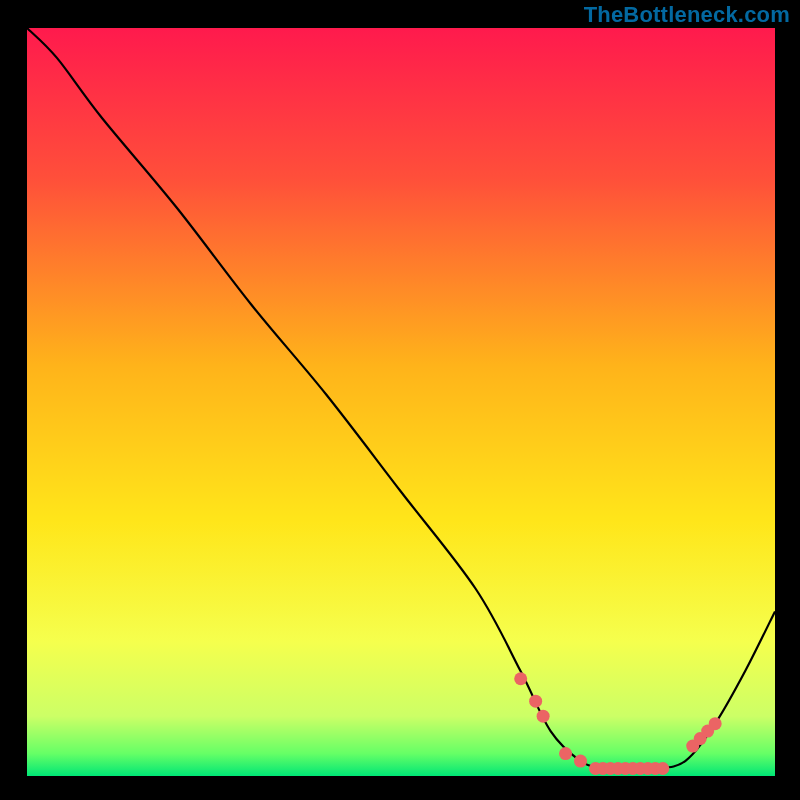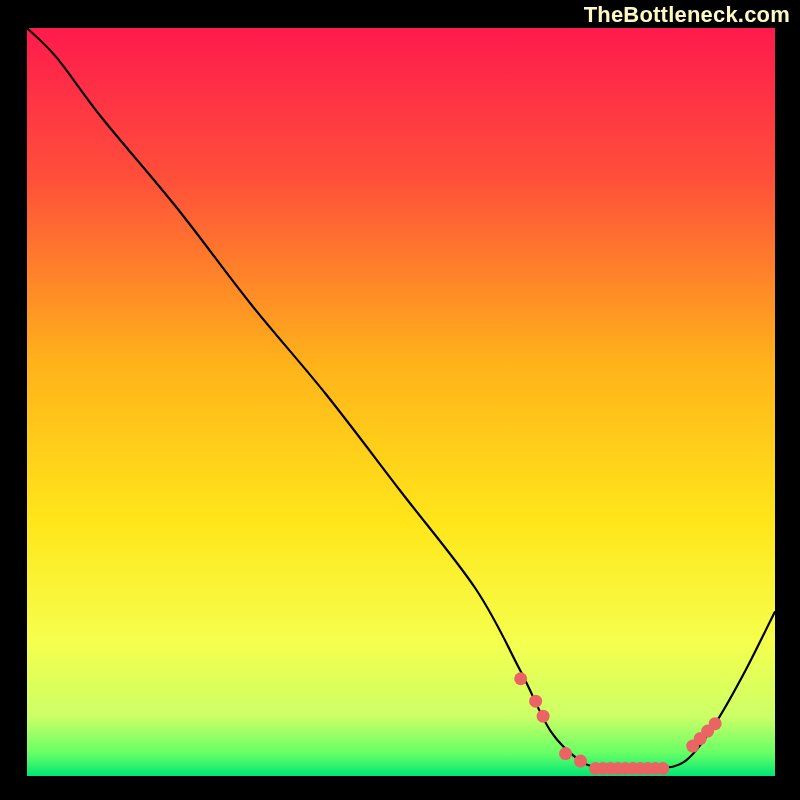--- a/index.html
+++ b/index.html
@@ -18,21 +18,21 @@
     height: 800px;
     background: #000;
   }
   .watermark {
     position: absolute;
     top: 2px;
     right: 10px;
     font-family: Arial, Helvetica, sans-serif;
     font-size: 22px;
     font-weight: 600;
-    color: #fef9c3;
+    color: #0369a1;
     letter-spacing: 0.2px;
   }
   svg.chart {
     position: absolute;
     top: 0;
     left: 0;
   }
 </style>
 </head>
 <body>

